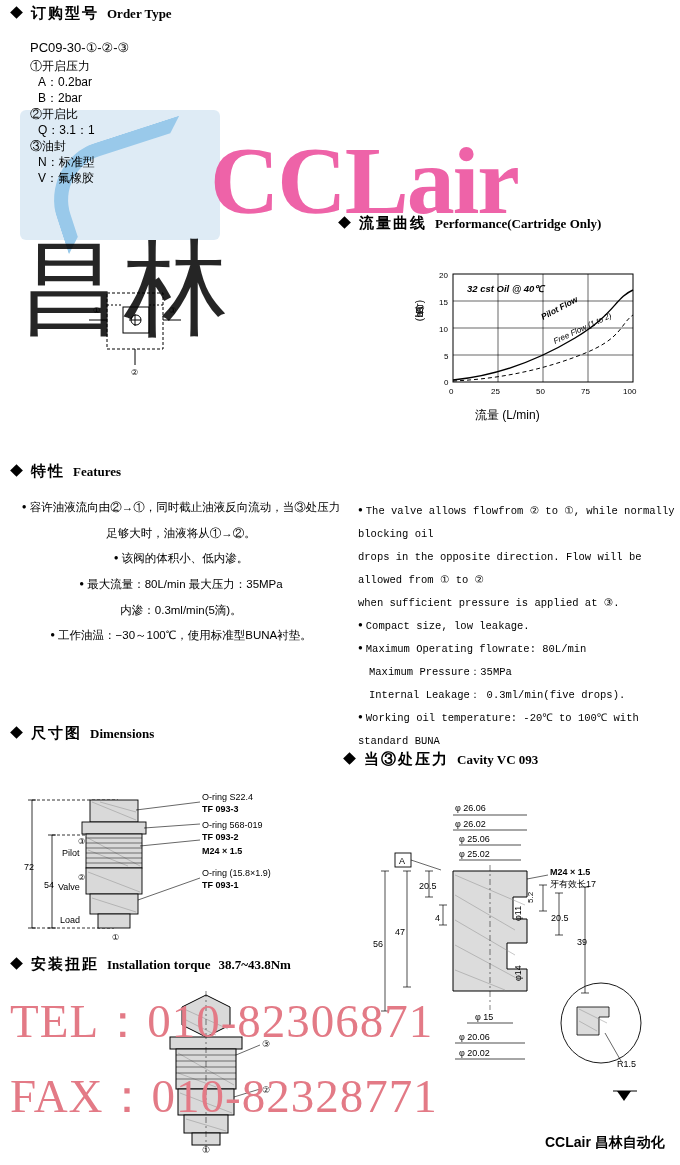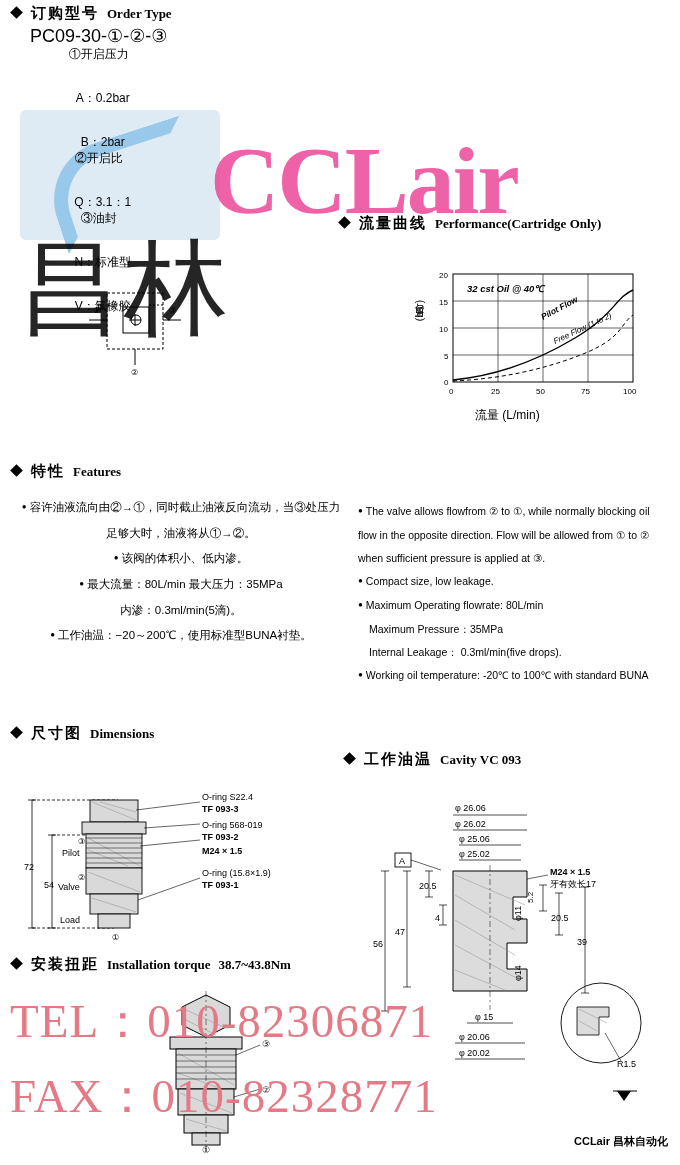--- a/index.html
+++ b/index.html
@@ -112,26 +112,27 @@
   }
   
   .order-block {
     position: absolute;
     left: 30px; top: 28px;
     font-size: 12px;
     line-height: 16px;
     z-index: 3;
   }
   .order-code {
-    font-size: 18px;
+    font-size: 13px;
     letter-spacing: 0px;
     margin-bottom: 2px;
-  }
-  .order-line { white-space: nowrap; text-align: center; }
-  .indent { padding-left: 8px; margin-top: 28px; }
+    margin-top: 12px;
+  }
+  .order-line { white-space: nowrap; }
+  .indent { padding-left: 8px; }
 
   
   .symbol {
     position: absolute;
     left: 85px; top: 275px;
     width: 130px; height: 105px;
     z-index: 3;
   }
   
   .chart-wrap {
@@ -163,21 +164,21 @@
     z-index: 3;
     text-align: center;
   }
   .feat-en {
     position: absolute;
     left: 358px; top: 500px;
     width: 320px;
     font-size: 10.5px;
     line-height: 23px;
     z-index: 3;
-    font-family: Liberation Sans, sans-serif;
+    font-family: Liberation Mono, monospace;
   }
   .bullet:before {
     content: "\25CF";
     font-size: 8px;
     margin-right: 3px;
     position: relative;
     top: -2px;
   }
   .sub-line { padding-left: 11px; }
 
@@ -201,22 +202,22 @@
     z-index: 3;
   }
   .footer-note {
     position: absolute;
     left: 398px; top: 1199px;
     font-size: 9.5px;
     z-index: 6;
   }
   .footer-brand {
     position: absolute;
-    left: 574px; top: 1134px;
-    font-size: 11px;
+    left: 545px; top: 1134px;
+    font-size: 14px;
     font-weight: bold;
     z-index: 6;
   }
   svg text { font-family: "Liberation Sans", sans-serif; }
 </style>
 </head>
 <body>
 
 <div class="page">
 
@@ -312,26 +313,26 @@
     <span class="sec-cn">特性</span>
     <span class="sec-en">Features</span>
   </div>
 
   <div class="feat-cn">
     <div class="bullet">容许油液流向由②→①，同时截止油液反向流动，当③处压力</div>
     <div>足够大时，油液将从①→②。</div>
     <div class="bullet">该阀的体积小、低内渗。</div>
     <div class="bullet">最大流量：80L/min    最大压力：35MPa</div>
     <div>内渗：0.3ml/min(5滴)。</div>
-    <div class="bullet">工作油温：−20～200℃，使用标准型BUNA衬垫。</div>
+    <div class="bullet">工作油温：−30～100℃，使用标准型BUNA衬垫。</div>
   </div>
 
   <div class="feat-en">
     <div class="bullet">The valve allows flowfrom ② to ①, while normally blocking oil</div>
-    <div>flow in the opposite direction. Flow will be allowed from ① to ②</div>
+    <div>drops in the opposite direction. Flow will be allowed from ① to ②</div>
     <div>when sufficient pressure is applied at ③.</div>
     <div class="bullet">Compact size, low leakage.</div>
     <div class="bullet">Maximum Operating flowrate: 80L/min</div>
     <div class="sub-line">Maximum Pressure：35MPa</div>
     <div class="sub-line">Internal Leakage： 0.3ml/min(five drops).</div>
     <div class="bullet">Working oil temperature: -20℃ to 100℃ with standard BUNA</div>
   </div>
 
   <div class="sec-head" style="left:12px; top:724px;">
     <span class="diamond"></span>
@@ -400,21 +401,21 @@
     <text x="184" y="32" font-size="9" font-weight="bold">TF 093-3</text>
     <text x="184" y="48" font-size="9">O-ring 568-019</text>
     <text x="184" y="60" font-size="9" font-weight="bold">TF 093-2</text>
     <text x="184" y="74" font-size="9" font-weight="bold">M24 × 1.5</text>
     <text x="184" y="96" font-size="9">O-ring (15.8×1.9)</text>
     <text x="184" y="108" font-size="9" font-weight="bold">TF 093-1</text>
   </svg>
 
   <div class="sec-head" style="left:345px; top:750px;">
     <span class="diamond"></span>
-    <span class="sec-cn">工作油温</span>
+    <span class="sec-cn">当③处压力</span>
     <span class="sec-en">Cavity VC 093</span>
   </div>
 
   <svg class="cavity-draw" viewBox="0 0 320 340">
 
     <g stroke="#000" stroke-width="0.7" fill="none">
       <line x1="98" y1="40" x2="172" y2="40"></line>
       <line x1="98" y1="55" x2="172" y2="55"></line>
       <line x1="104" y1="70" x2="166" y2="70"></line>
       <line x1="104" y1="85" x2="166" y2="85"></line>

